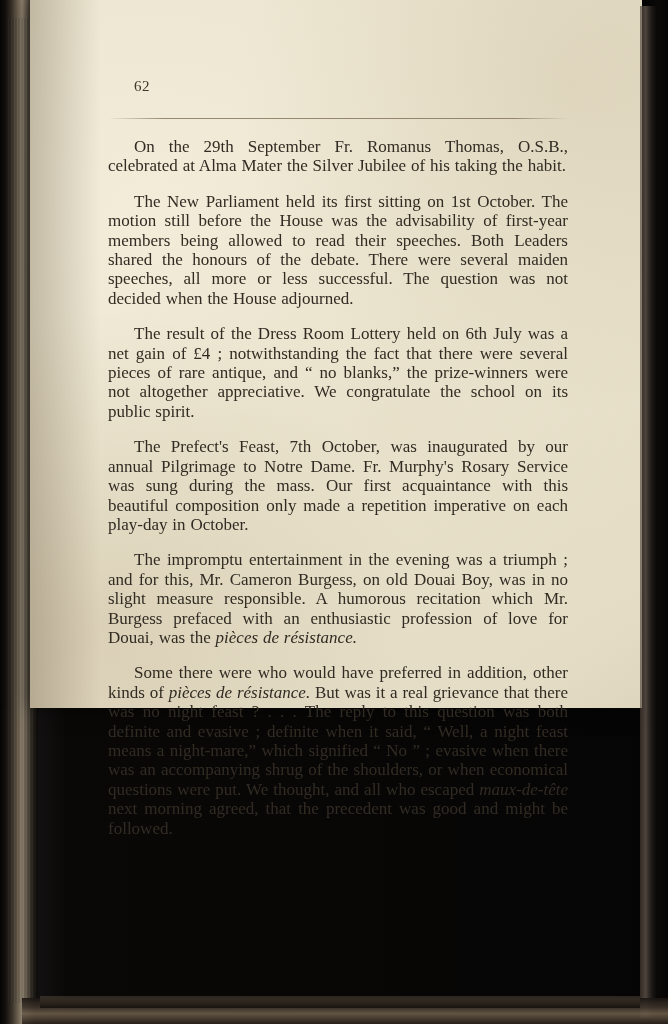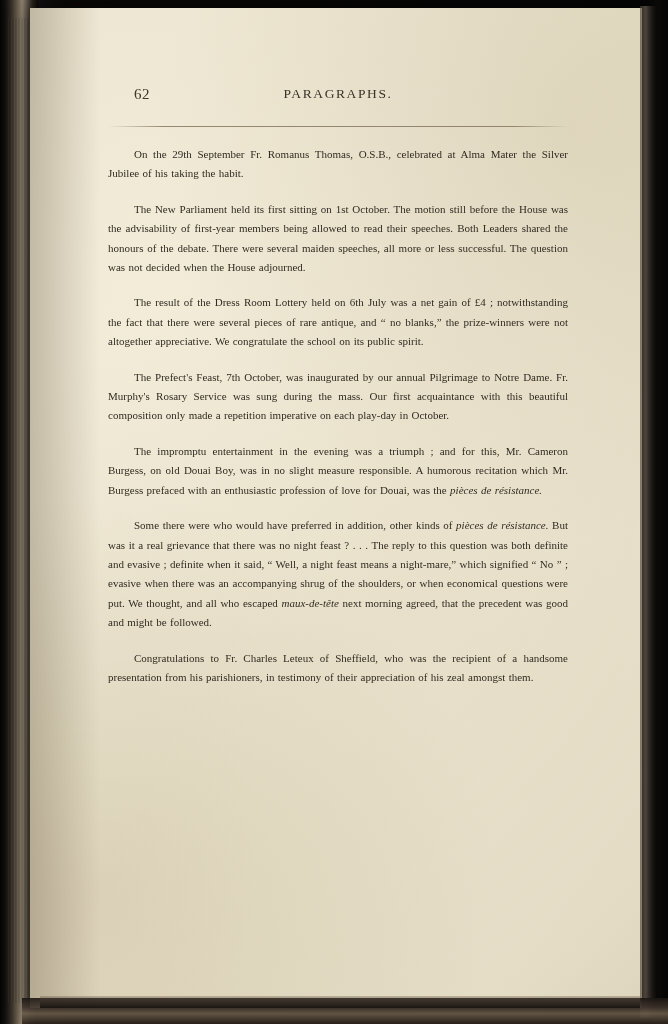--- a/index.html
+++ b/index.html
@@ -77,23 +77,23 @@
     position: absolute;
     left: 40px; bottom: 16px;
     width: 600px; height: 12px;
     background: linear-gradient(180deg, rgba(120,105,85,.35), rgba(20,16,12,.9));
   }
 
   
   .page {
     position: absolute;
     left: 30px;
-    top: 8px;
+    top: 0;
     width: 612px;
-    height: 1000px;
+    height: 708px;
     background:
       radial-gradient(140% 100% at 20% 30%, #f2ecd9 0%, #ece5d0 45%, #e4dcc5 80%, #d8cfb6 100%);
     box-shadow: 0 0 18px rgba(0,0,0,.55);
   }
   .page::after {
     
     content: "";
     position: absolute;
     left: 0; top: 0; bottom: 0; width: 70px;
     background: linear-gradient(90deg, rgba(90,75,50,.30), rgba(90,75,50,0));
@@ -137,21 +137,21 @@
   }
   .rule {
     width: 100%;
     height: 1px;
     background: linear-gradient(90deg, rgba(120,105,80,.0), rgba(120,105,80,.75) 12%, rgba(120,105,80,.75) 88%, rgba(120,105,80,0));
     margin: 14px 0 18px 0;
   }
 
   p.para {
     margin: 0 0 16px 0;
-    font-size: 11px;
+    font-size: 17px;
     line-height: 19.4px;
     color: #332d24;
     text-align: justify;
     text-indent: 26px;
     word-spacing: .6px;
     text-rendering: optimizeLegibility;
   }
   p.para:last-child { margin-bottom: 0; }
   .it { font-style: italic; }
 
@@ -167,38 +167,36 @@
     <div class="gutter-lines"></div>
   </div>
 
   <div class="page">
     <div class="page-grain"></div>
 
     <div class="content">
 
       <div class="running-head">
         <span class="folio">62</span>
-        <div class="head-title">PARAGRAPHS.</div>
       </div>
 
       <div class="rule"></div>
 
       <p class="para">On the 29th September Fr. Romanus Thomas, O.S.B., celebrated at Alma Mater the Silver Jubilee of his taking the habit.</p>
 
       <p class="para">The New Parliament held its first sitting on 1st October. The motion still before the House was the advisability of first-year members being allowed to read their speeches. Both Leaders shared the honours of the debate. There were several maiden speeches, all more or less successful. The question was not decided when the House adjourned.</p>
 
       <p class="para">The result of the Dress Room Lottery held on 6th July was a net gain of £4 ; notwithstanding the fact that there were several pieces of rare antique, and “ no blanks,” the prize-winners were not altogether appreciative. We congratulate the school on its public spirit.</p>
 
       <p class="para">The Prefect's Feast, 7th October, was inaugurated by our annual Pilgrimage to Notre Dame. Fr. Murphy's Rosary Service was sung during the mass. Our first acquaintance with this beautiful composition only made a repetition imperative on each play-day in October.</p>
 
       <p class="para"><span>The impromptu entertainment in the evening was a triumph ; and for this, Mr. Cameron Burgess, on old Douai Boy, was in no slight measure responsible. A humorous recitation which Mr. Burgess prefaced with an enthusiastic profession of love for Douai, was the </span><span class="it">pièces de résistance.</span></p>
 
       <p class="para"><span>Some there were who would have preferred in addition, other kinds of </span><span class="it">pièces de résistance.</span><span> But was it a real grievance that there was no night feast ? . . . The reply to this question was both definite and evasive ; definite when it said, “ Well, a night feast means a night-mare,” which signified “ No ” ; evasive when there was an accompanying shrug of the shoulders, or when economical questions were put. We thought, and all who escaped </span><span class="it">maux-de-tête</span><span> next morning agreed, that the precedent was good and might be followed.</span></p>
 
-      <p class="para">Congratulations to Fr. Charles Leteux of Sheffield, who was the recipient of a handsome presentation from his parishioners, in testimony of their appreciation of his zeal amongst them.</p>
 
     </div>
   </div>
 
   <div class="right-fore"></div>
   <div class="right-edge"></div>
   <div class="bottom-edge"></div>
   <div class="bottom-edge2"></div>
 </div>
 

